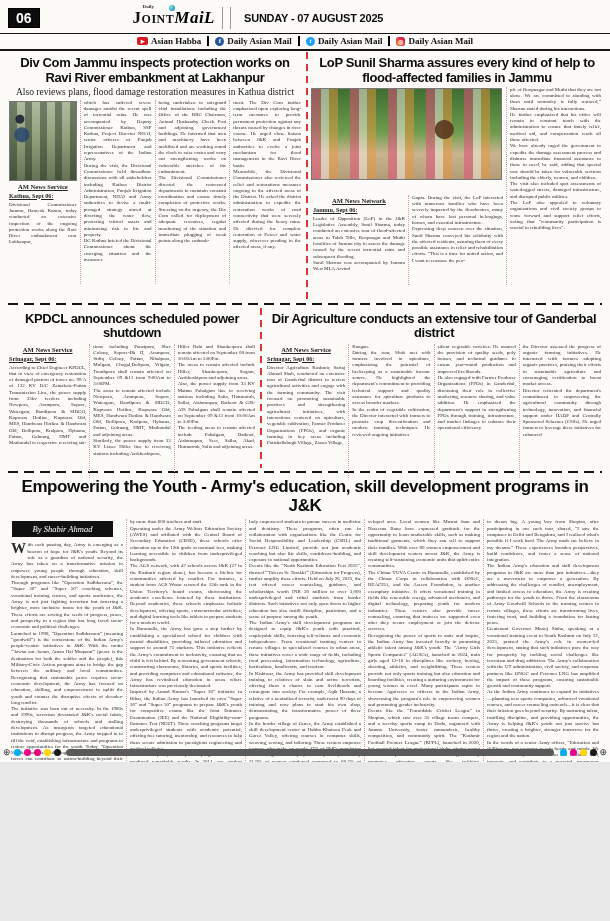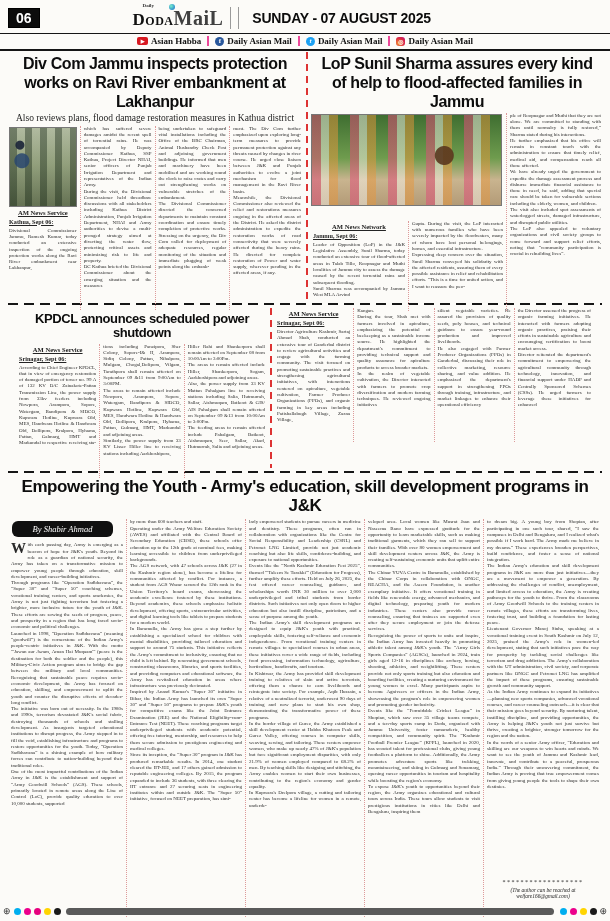--- a/index.html
+++ b/index.html
@@ -1,53 +1,53 @@
 <!DOCTYPE html>
 <html><head>
 <meta charset="utf-8">
 <style>
   html,body{margin:0;padding:0;background:#e8e8e8;}
-  .page{width:610px;height:921px;background:#fcfbf8;position:relative;overflow:hidden;
+  .page{width:610px;height:762px;background:#fcfbf8;position:relative;overflow:hidden;
         font-family:"Liberation Serif",serif;color:#242424;margin:0 auto;}
   
   .mast{height:27px;display:flex;align-items:center;gap:7px;padding:4px 8px 0 8px;}
   .pagenum{background:#0c0c0c;color:#fff;font-family:"Liberation Sans",sans-serif;font-weight:bold;
            font-size:14px;padding:1px 7px;border:1px solid #000;}
   .brand{margin-left:86px;white-space:nowrap;position:relative;font-weight:bold;line-height:1;}
   .brand-daily{position:absolute;top:-5px;left:10px;font-size:5px;color:#333;}
   .globe{position:absolute;top:-4px;left:36px;width:6px;height:6px;border-radius:50%;
          background:radial-gradient(circle at 35% 35%,#7ec,#16c);display:inline-block;}
   .brand-black{font-size:17px;letter-spacing:.5px;color:#111;font-variant:small-caps;}
-  .brand-red{font-size:20px;color:#404040;letter-spacing:.5px;}
+  .brand-red{font-size:17px;color:#000000;font-style:italic;letter-spacing:.5px;}
   .mastdiv{width:1px;height:22px;background:#9a9a9a;}
   .section-title{font-family:"Liberation Sans",sans-serif;font-weight:800;font-size:24px;
                  letter-spacing:-1px;color:#0c0c0c;line-height:1;}
-  .issue-date{font-family:"Liberation Sans",sans-serif;font-weight:bold;font-size:14px;
+  .issue-date{font-family:"Liberation Sans",sans-serif;font-weight:bold;font-size:11px;
               letter-spacing:-.2px;margin-left:6px;color:#0c0c0c;}
   .rule-thin{height:1px;background:#161616;margin-top:2px;}
   .social{height:14px;display:flex;justify-content:center;align-items:center;
           font-weight:bold;font-size:9px;color:#111;}
   .soc{display:inline-flex;align-items:center;}
-  .soc + .soc{border-left:2px solid #ec4899;margin-left:6px;padding-left:6px;}
+  .soc + .soc{border-left:2px solid #000000;margin-left:6px;padding-left:6px;}
   .ic{display:inline-flex;align-items:center;justify-content:center;color:#fff;
       font-family:"Liberation Sans",sans-serif;font-weight:bold;margin-right:3px;}
   .ic-yt{width:11px;height:8px;border-radius:2px;background:#d71921;font-size:5px;}
   .ic-yt::before{content:"▶";}
   .ic-fb{width:9px;height:9px;border-radius:50%;background:#29579b;font-size:7px;}
   .ic-fb::before{content:"f";font-family:"Liberation Serif",serif;}
   .ic-tw{width:9px;height:9px;border-radius:50%;background:#1da1f2;font-size:6px;}
   .ic-tw::before{content:"t";font-style:italic;}
   .ic-ig{width:9px;height:9px;border-radius:3px;
          background:radial-gradient(circle at 30% 70%,#f09433,#dc2743 60%,#bc1888);font-size:6px;}
   .ic-ig::before{content:"◎";}
   .rule-thick{height:2px;background:#161616;margin-top:1px;}
   
   .hl{font-family:"Liberation Sans",sans-serif;font-weight:800;text-align:center;
       color:#0d0d0d;letter-spacing:-.4px;}
-  .hl-big{font-size:16px;line-height:1.18;margin:3px 4px 1px;}
+  .hl-big{font-size:13px;line-height:1.18;margin:3px 4px 1px;}
   .hl-mid{font-size:13px;line-height:1.1;margin:4px 2px 3px;}
   .hl-huge{font-size:17px;line-height:1.1;margin:5px 2px 4px;}
   .sub{font-size:9.5px;text-align:center;margin:0 0 3px;color:#1c1c1c;}
   .byline{font-size:6.6px;font-weight:bold;text-decoration:underline;text-align:center;margin:2px 0;}
   .dateline{font-size:6.2px;font-weight:bold;text-decoration:underline;margin:2px 0 3px;}
   .coltext{font-size:5px;line-height:1.26;text-align:justify;white-space:pre-line;
            overflow:hidden;color:#2b2b2b;}
   .col{flex:1;padding:0 3px;overflow:hidden;}
   .col + .col{border-left:1px dotted #dd9a9a;}
   
@@ -69,29 +69,29 @@
     background:
       radial-gradient(circle at 70% 45%,rgba(90,55,30,.9) 9px,transparent 10px),
       repeating-linear-gradient(90deg,rgba(220,80,120,.55) 0 9px,rgba(245,240,230,.5) 9px 17px,rgba(230,150,60,.5) 17px 26px,transparent 26px 38px),
       linear-gradient(180deg,#3f6e31 0%,#6f9c4e 48%,#c9b48f 72%,#b39b77 100%);}
   .lopgrid{display:grid;grid-template-columns:1fr 1fr 1fr;height:198px;}
   .lop .gcol{padding:0 3px;overflow:hidden;}
   .lop .bl{border-left:1px dotted #dd9a9a;}
   .lc3{grid-row:1/3;grid-column:3;}
   .lc1{grid-column:1;grid-row:2;}
   .lc2{grid-column:2;grid-row:2;}
-  .mid{display:flex;height:160px;padding:0 16px;}
+  .mid{display:flex;height:160px;padding:0 6px;}
   .kpdcl{width:252px;}
   .agri{flex:1;}
   .mid .cols{height:134px;}
   
   .youth{padding:0 8px;}
   .ycols{display:flex;height:398px;}
   .authorbox{background:#101010;color:#fff;font-style:italic;font-size:8.5px;text-align:center;
-             padding:3px 0;margin:2px 10px 5px 1px;border-radius:6px;}
+             padding:3px 0;margin:2px 10px 5px 1px;}
   .dropcap{float:left;font-size:15px;line-height:13px;font-weight:bold;padding-right:1.5px;}
   .stars{text-align:center;font-size:6px;letter-spacing:1.5px;margin-top:4px;color:#222;}
   .authornote{text-align:center;font-size:5.4px;font-style:italic;margin-top:2px;color:#222;}
   
   .printbar{position:absolute;left:0;right:0;bottom:4px;height:12px;display:flex;
             align-items:center;gap:2px;padding:0 3px;}
   .regcross{font-size:9px;color:#333;line-height:1;}
   .regcross::before{content:"⊕";}
   .dot{width:7px;height:7px;border-radius:50%;display:inline-block;margin-left:1px;}
   .dot-c{background:#00aeef;}.dot-m{background:#ec008c;}.dot-m2{background:#e6007e;}
@@ -102,21 +102,21 @@
 <body>
 
 <div class="page">
 
   <header>
     <div class="mast">
       <div class="pagenum">06</div>
       <div class="brand">
         <span class="brand-daily">Daily</span>
         <span class="globe"></span>
-        <span class="brand-black">Doda</span><span class="brand-red">MaiL</span>
+        <span class="brand-black">Joint</span><span class="brand-red">MaiL</span>
       </div>
       <div class="mastdiv"></div>
       <div class="mastdiv"></div>
       <div class="issue-date">SUNDAY - 07 AUGUST 2025</div>
     </div>
     <div class="rule-thin"></div>
     <div class="social">
       <span class="soc">
           <span class="ic ic-yt"></span>
           <span>Asian Habba</span>
@@ -194,20 +194,21 @@
 The areas to remain affected include Nowpora, Arampora, Sopore, Watergam, Bandipora &amp; SIDCO, Kupwara Hotline, Kupwara Old, MES, Handwara Hotline &amp; Handwara Old, Dollipora, Kralpora, Hyhama, Pattan, Gulmarg, HMT, Markundal and adjoining areas.
 Similarly, the power supply from 33 KV Lisser Hiller line to receiving stations including Aarkhoshipora,</div>
         <div class="col coltext">Hiller Rahi and Shankerpora shall remain affected on September 08 from 10:00Am to 3:00Pm.
 The areas to remain affected include Hiller, Shankerpora, Sogam, Aarkhoshipora and adjoining areas.
 Also, the power supply from 33 KV Mattan Pahalgam line to receiving stations including Salia, Hutmurrah, Sallar, Aishmuqam, Batkoot &amp; GIS/ AIS Pahalgam shall remain affected on September 09 &amp;13 from 10:00Am to 3:00Pm.
 The feeding areas to remain affected include Pahalgam, Batkoot, Aishmuqam, Seer, Sallar, Akad, Hutmurrah, Salia and adjoining areas.</div>
       </div>
     </article>
     <div class="vdash"></div>
     <article class="agri">
+      <h1 class="hl hl-mid">Dir Agriculture conducts an extensive tour of Ganderbal district</h1>
       <div class="cols">
         <div class="col">
           <div class="byline">AM News Service</div>
           <div class="dateline">Srinagar, Sept 06:</div>
           <div class="coltext">Director Agriculture Kashmir, Sartaj Ahmad Shah, conducted an extensive tour of Ganderbal district to review agricultural activities and engage with the farming community. The visit focused on promoting sustainable practices and strengthening agricultural initiatives, with interactions centered on apiculture, vegetable cultivation, Farmer Producer Organizations (FPOs), and organic farming in key areas including Patishallabugh Village, Zazna Village,</div>
         </div>
         <div class="col coltext">Kangan.
 During the tour, Shah met with farmers involved in apiculture, emphasizing the potential of beekeeping as a sustainable income source. He highlighted the department's commitment to providing technical support and quality assurance for apiculture products to access broader markets.
 In the realm of vegetable cultivation, the Director interacted with farmers to promote crop diversification and modern farming techniques. He reviewed ongoing initiatives</div>
         <div class="col coltext">silient vegetable varieties. He assured the provision of quality seeds, poly houses, and technical guidance to ensure year-round production and improved livelihoods.

